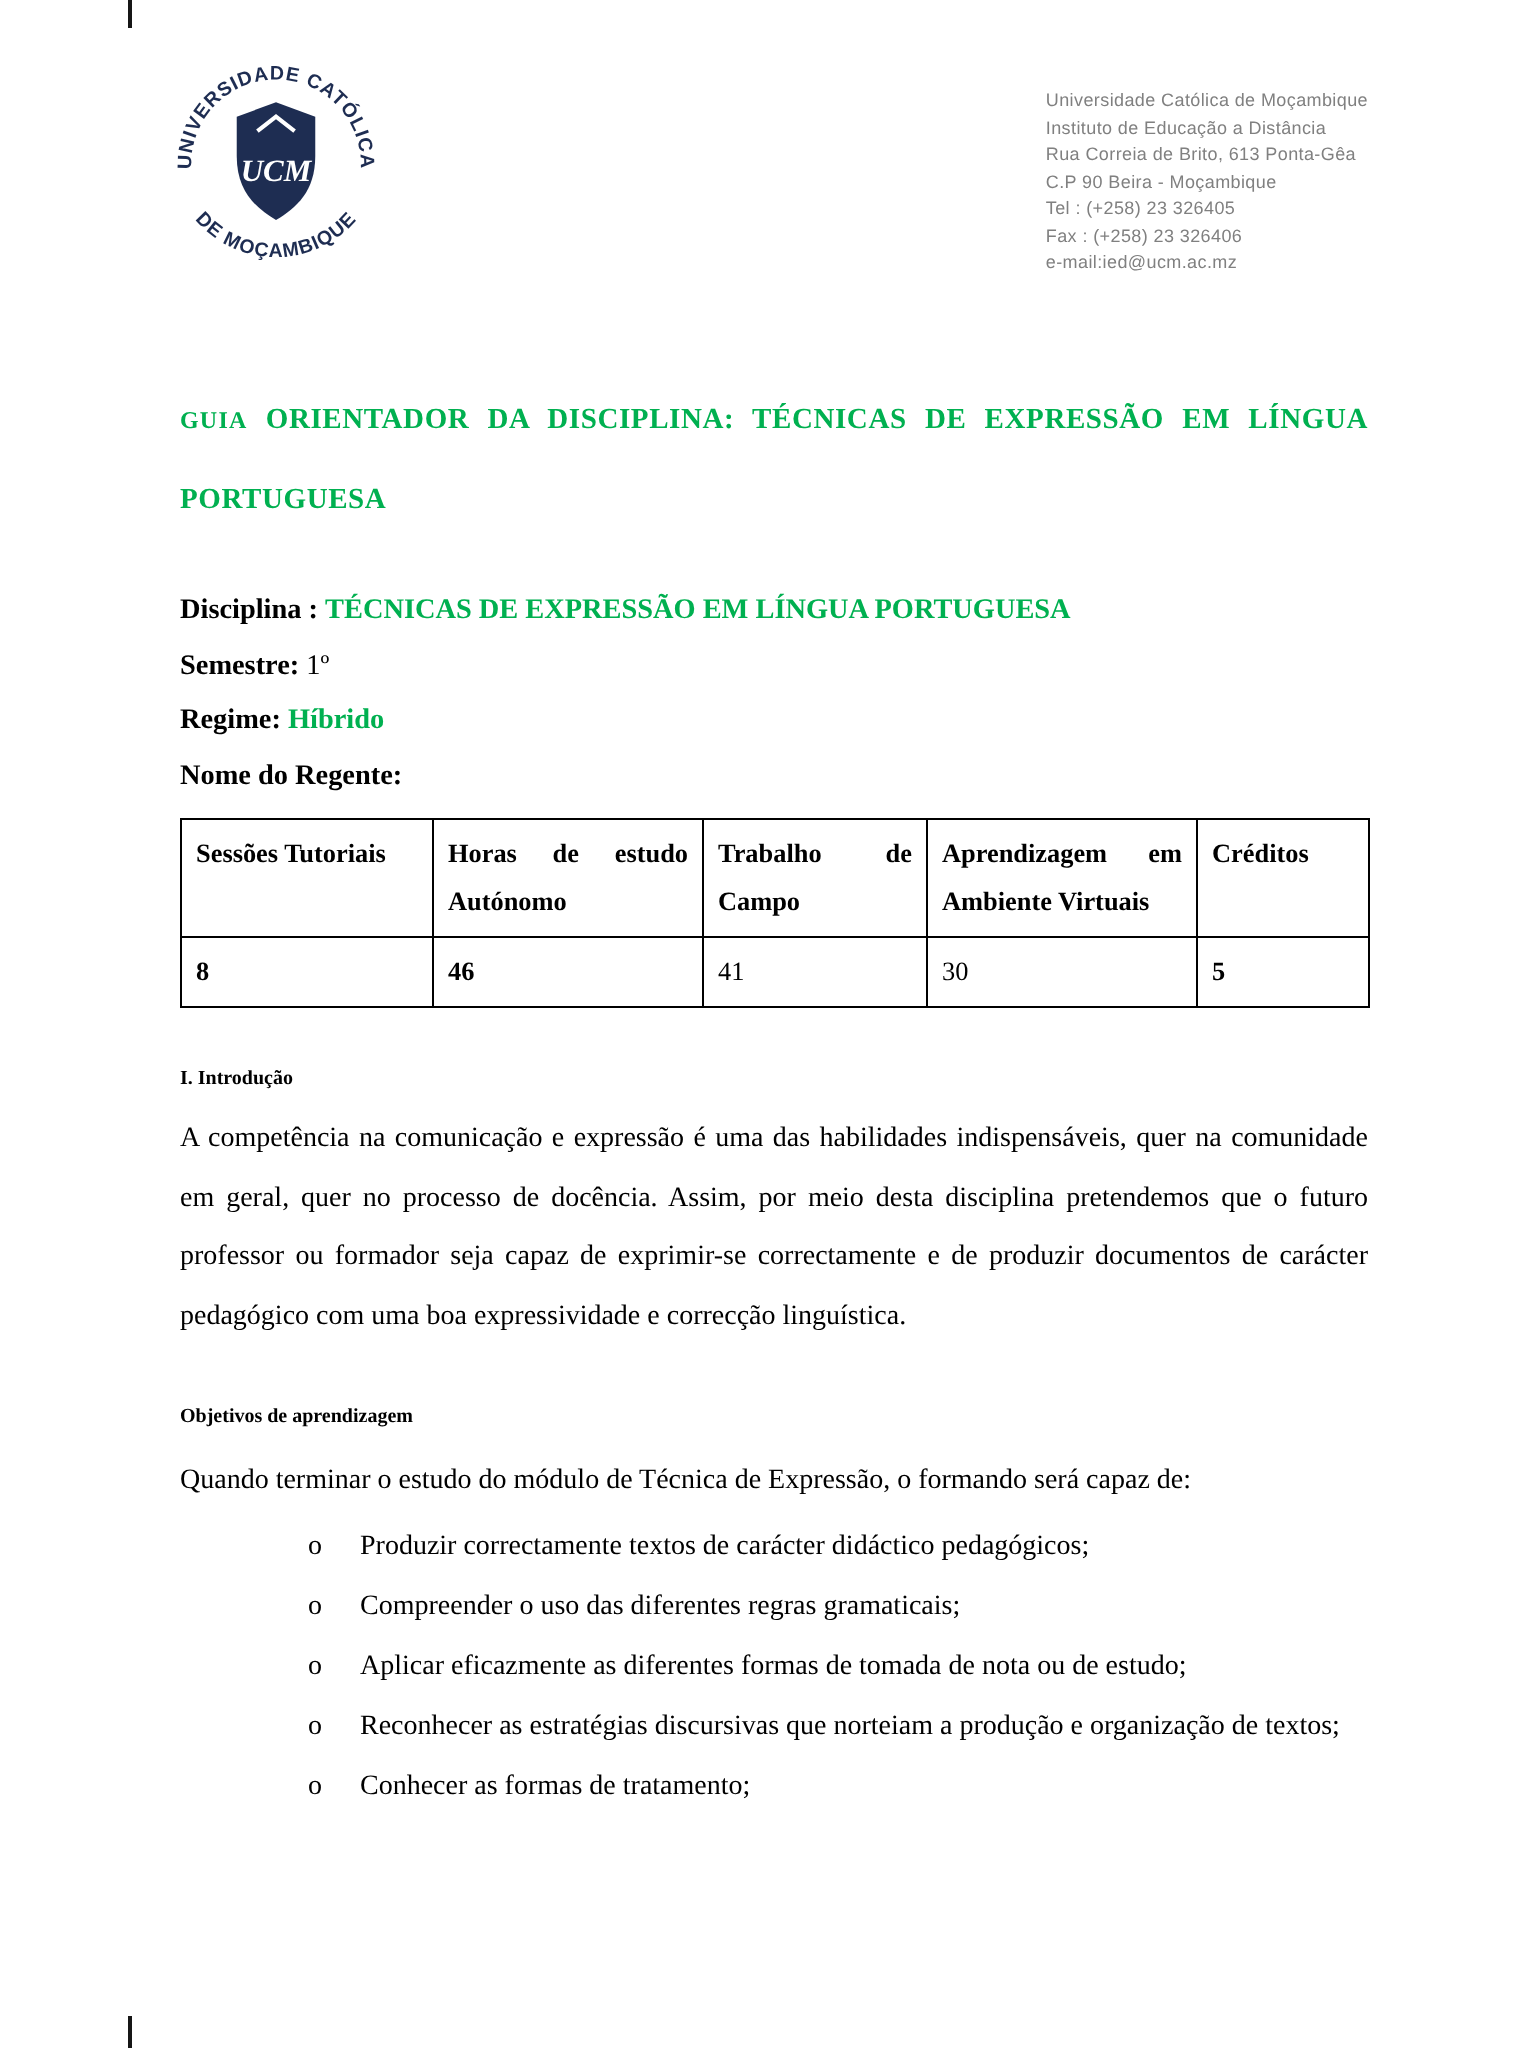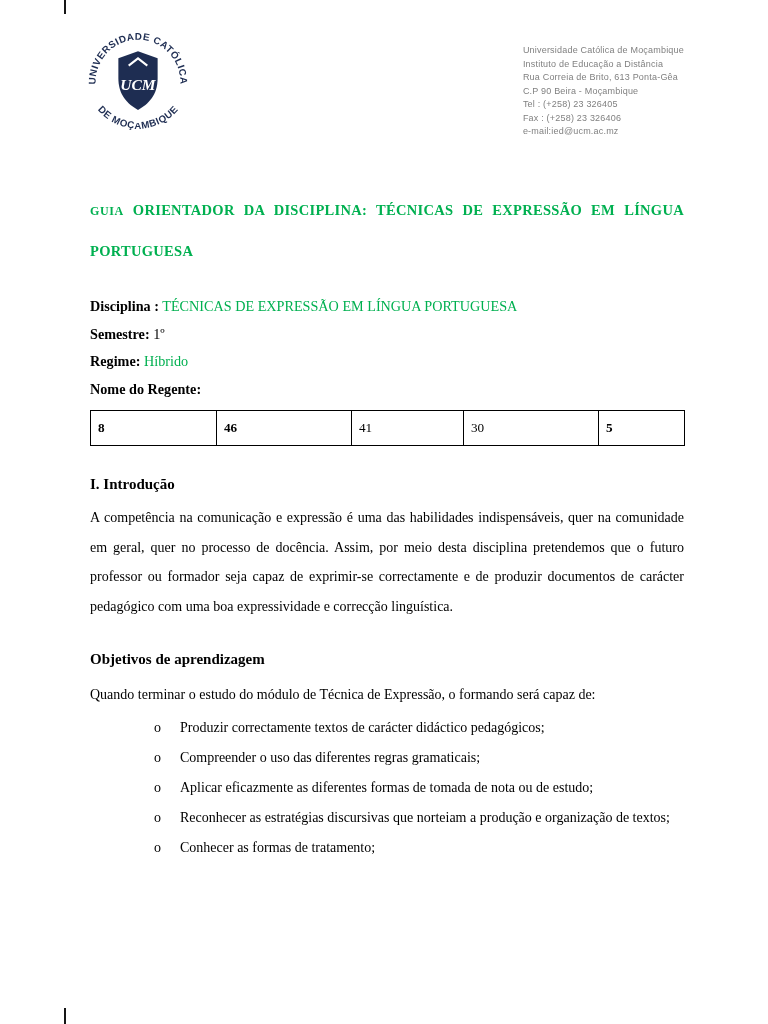--- a/index.html
+++ b/index.html
@@ -29,33 +29,33 @@
              margin-top: 32px; letter-spacing: 0.2px; }
 
   
   .doc-title { margin-top: 50px; color: var(--green, #00B050); font-weight: bold;
                font-size: 14.5px; line-height: 40px; text-align: justify; letter-spacing: 0.3px; }
   .doc-title .lead { font-size: 12px; letter-spacing: 0.6px; }
 
   
   .meta { margin-top: 22px; font-size: 14.2px; line-height: 27.5px; }
   .meta .label { font-weight: bold; }
-  .meta .green { color: var(--green, #00B050); font-weight: normal; }
+  .meta .green { color: var(--green, #00B050); font-weight: bold; }
   .meta .bold { font-weight: bold; }
 
   
   table.load { border-collapse: collapse; table-layout: fixed; width: 594px; margin-top: 7px; }
   table.load th, table.load td { border: 1px solid #000; vertical-align: top;
      padding: 5px 7px; font-size: 13.2px; line-height: 24px; }
   table.load th { font-weight: bold; text-align: justify; }
   table.load td { text-align: left; }
   tr.data td:nth-child(1), tr.data td:nth-child(2), tr.data td:nth-child(5) { font-weight: bold; }
 
   
-  .section-heading { margin-top: 30px; font-weight: bold; font-size: 15px; }
+  .section-heading { margin-top: 30px; font-weight: bold; font-size: 10px; }
   .paragraph { margin-top: 10px; font-size: 14px; line-height: 29.5px; text-align: justify; }
   .objectives-lead { margin-top: 12px; font-size: 14px; line-height: 29px; }
   ul.objectives { list-style: none; margin-top: 4px; }
   ul.objectives li { display: flex; font-size: 14px; line-height: 30px; }
   ul.objectives .marker { flex: none; width: 26px; margin-left: 64px; }
   ul.objectives .item-text { flex: 1; text-align: justify; }
 </style>
 </head>
 <body>
 
@@ -118,20 +118,27 @@
 
     <table class="load">
       <colgroup>
         <col style="width:126px">
           <col style="width:135px">
           <col style="width:112px">
         <col style="width:135px">
           <col style="width:86px">
       </colgroup>
       <tbody>
+          <tr>
+        <th>Sessões Tutoriais</th>
+        <th>Horas de estudo Autónomo</th>
+        <th>Trabalho de Campo</th>
+        <th>Aprendizagem em Ambiente Virtuais</th>
+        <th>Créditos</th>
+      </tr>
       <tr class="data">
         <td>8</td>
         <td>46</td>
         <td>41</td>
         <td>30</td>
         <td>5</td>
       </tr>
     </tbody>
       </table>
 

